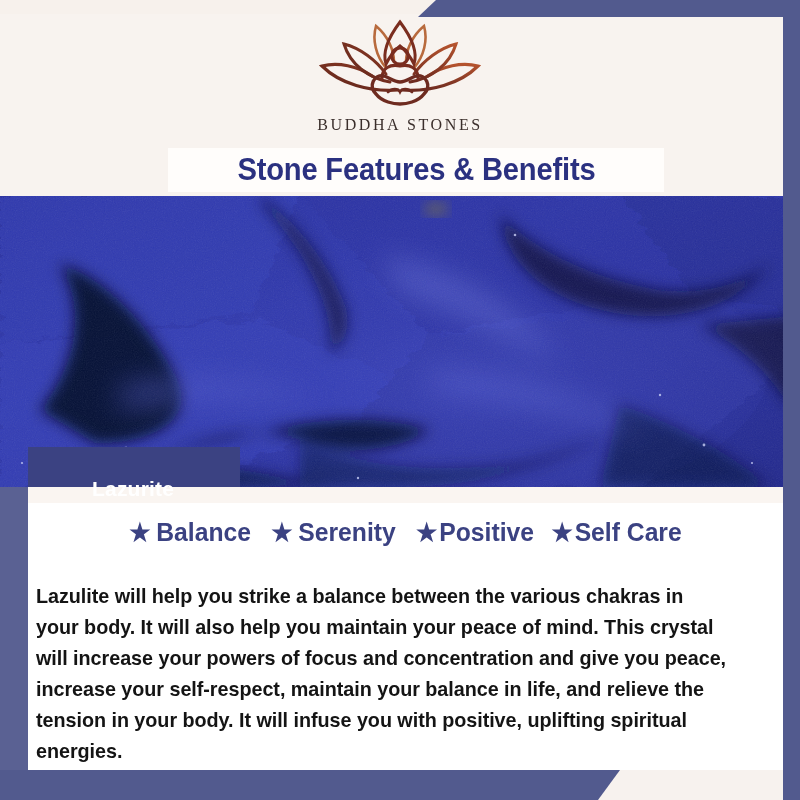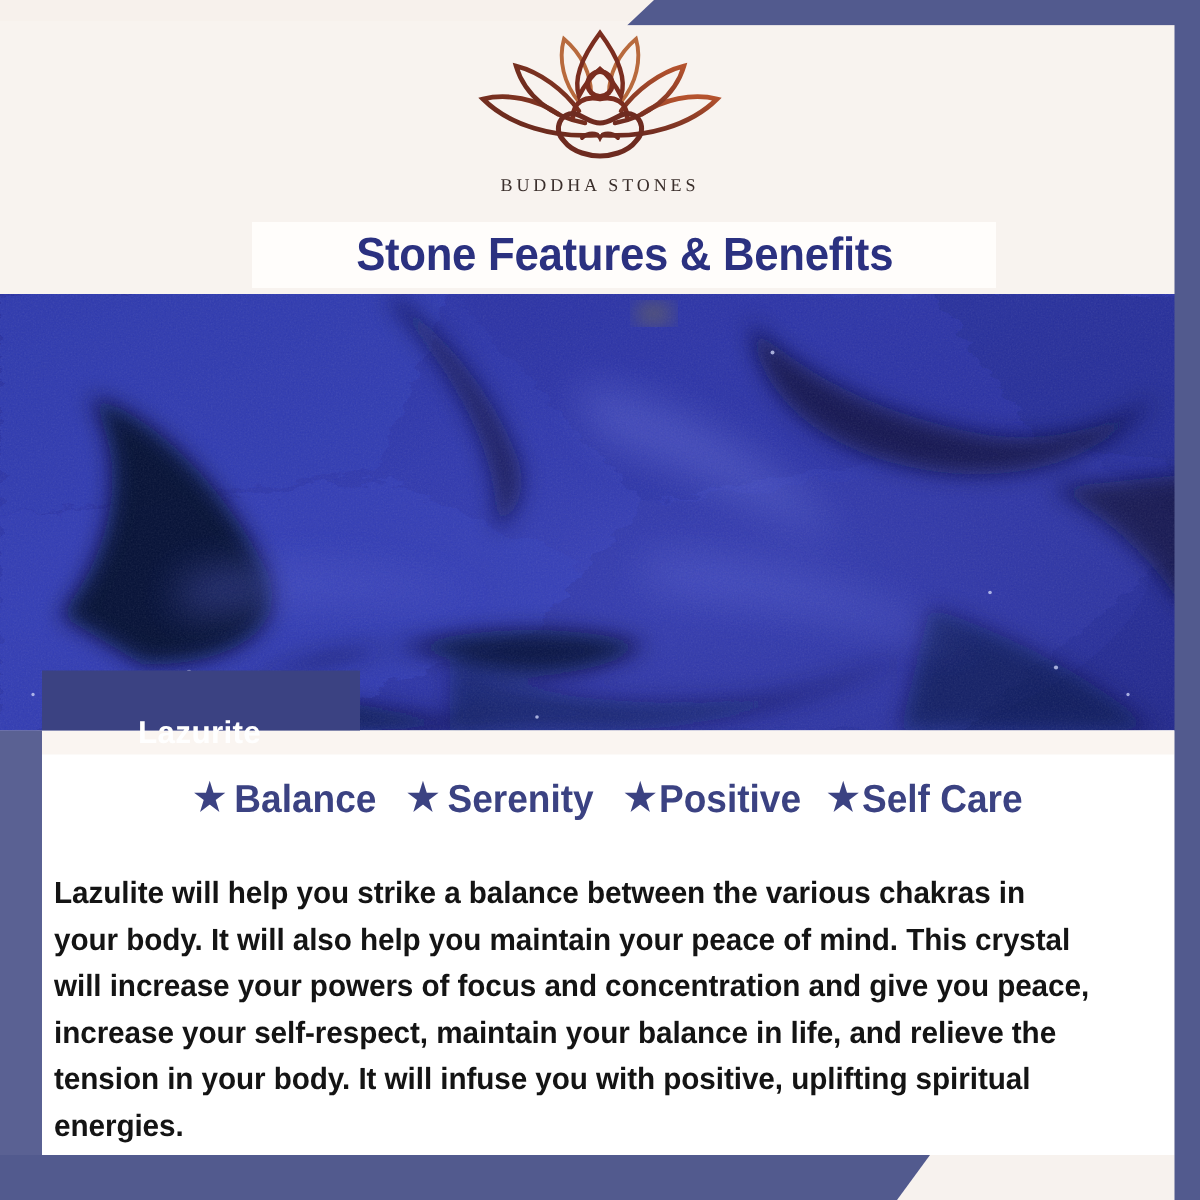--- a/index.html
+++ b/index.html
@@ -95,21 +95,21 @@
     align-items: center;
   }
   .logo-mark {
     width: 180px;
     height: 96px;
     display: block;
   }
   .logo-word {
     margin-top: 4px;
     font-family: "Liberation Serif", serif;
-    font-size: 12px;
+    font-size: 16px;
     letter-spacing: 2.6px;
     color: #3a2e2b;
     white-space: nowrap;
   }
 
   
   .title-band {
     position: absolute;
     top: 148px;
     left: 168px;

